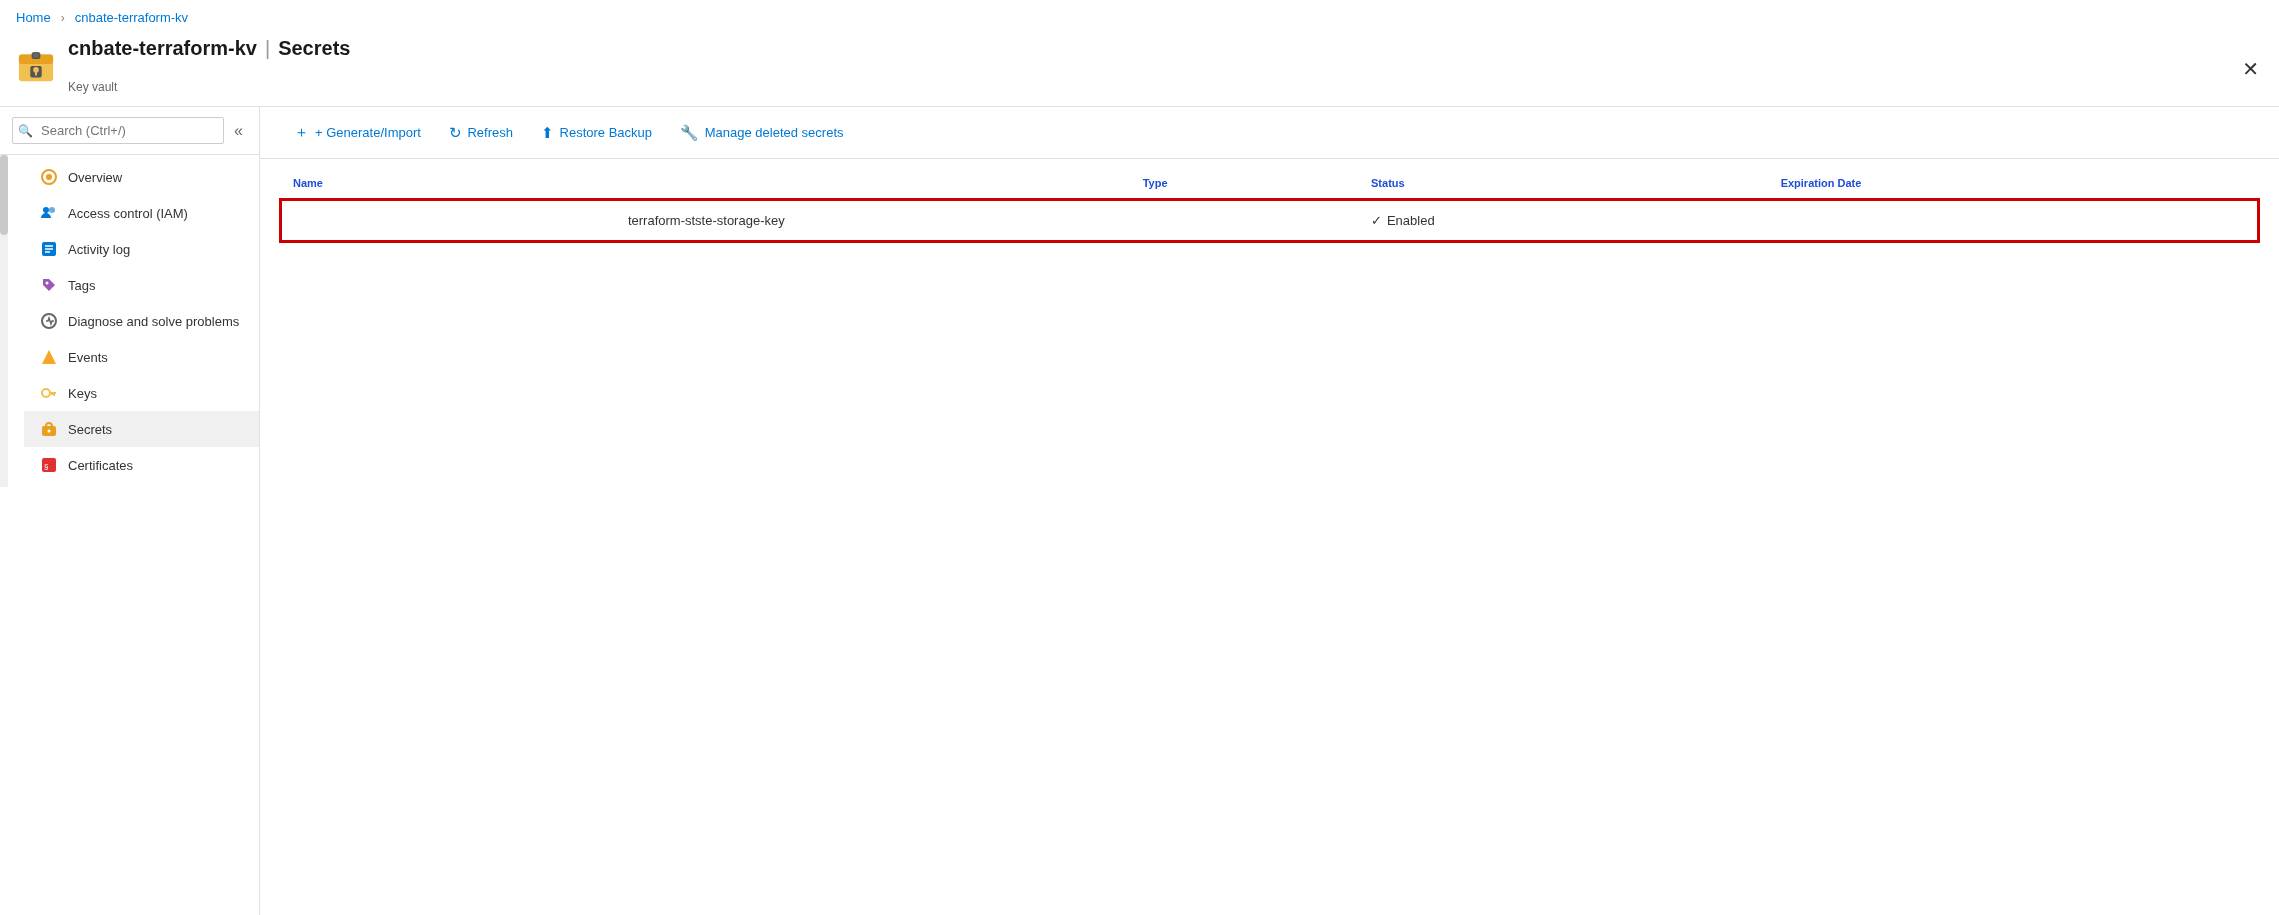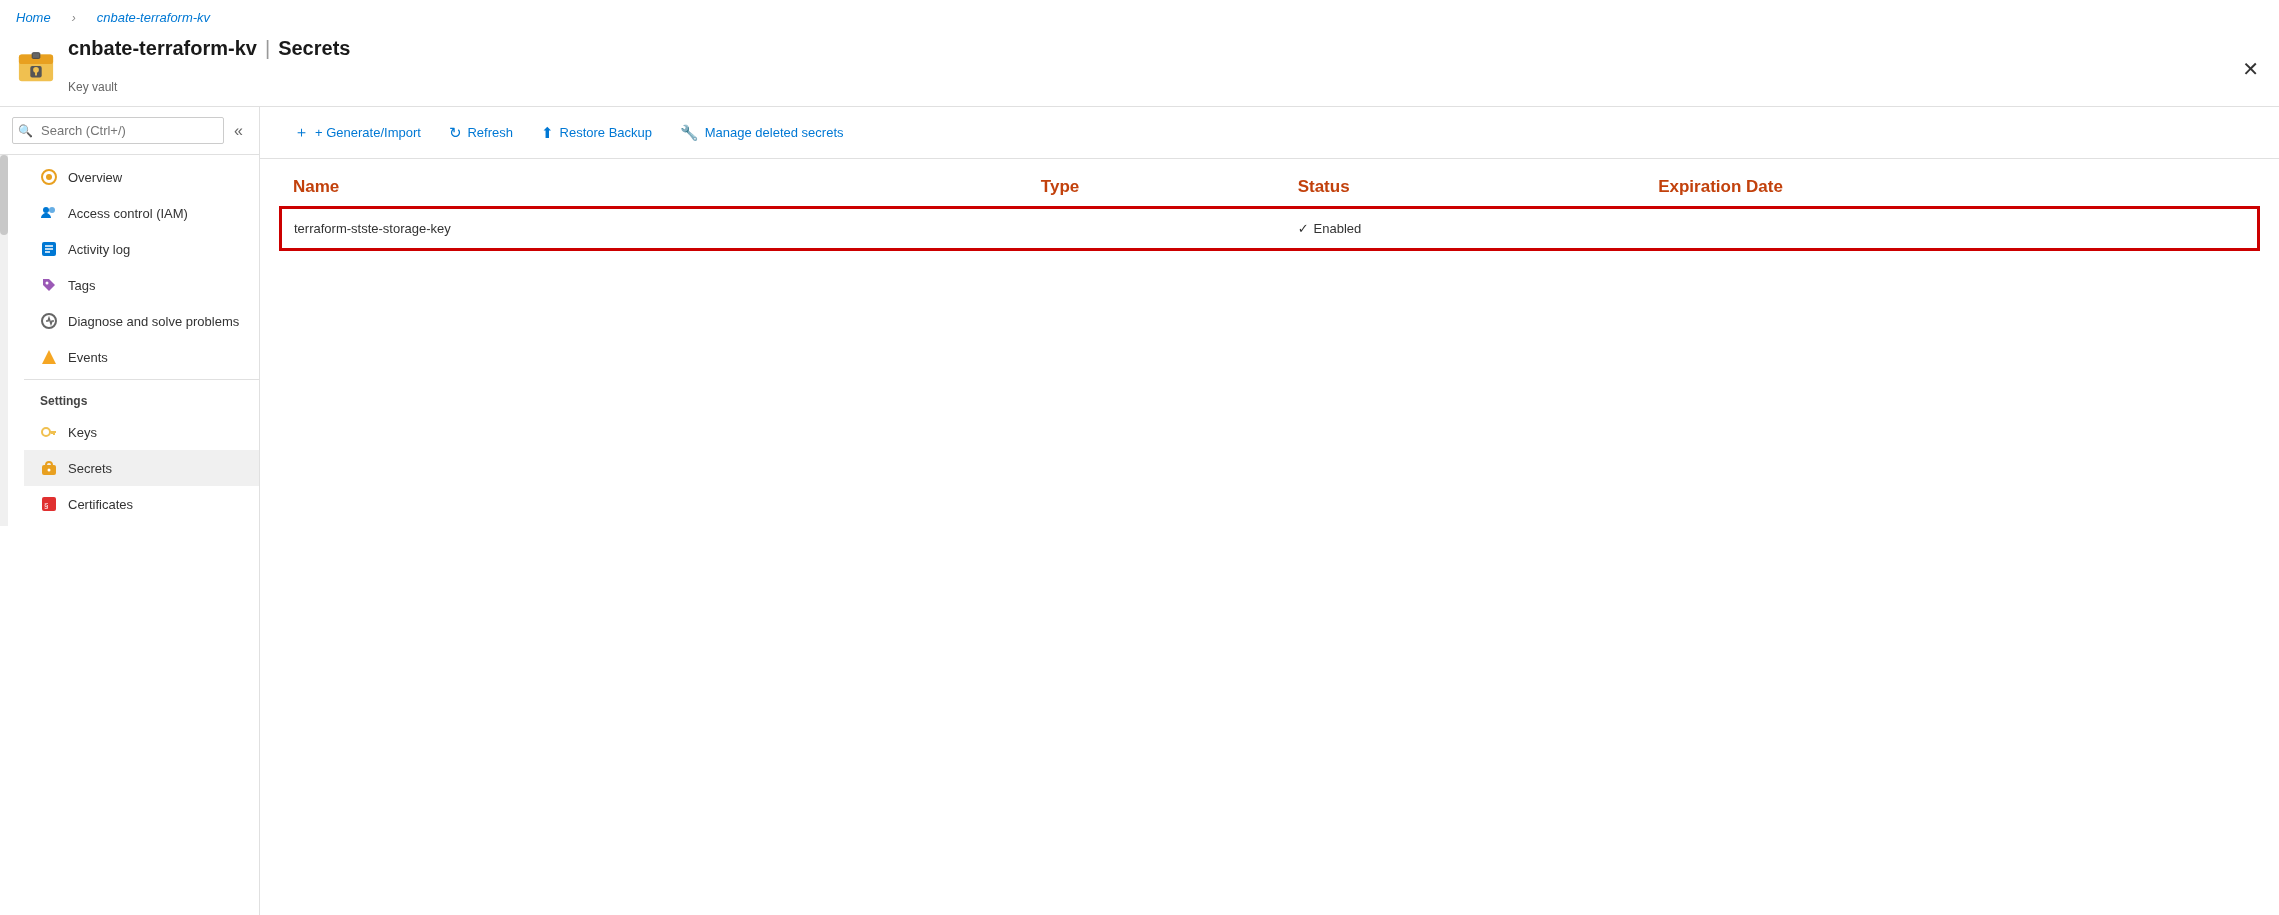--- a/index.html
+++ b/index.html
@@ -1,22 +1,22 @@
 <!DOCTYPE html>
 <html><head>
   <meta charset="utf-8">
   <style>
     * { box-sizing: border-box; margin: 0; padding: 0; }
     body { font-family: 'Segoe UI', Arial, sans-serif; font-size: 14px; color: #333; background: #fff; overflow: hidden; }
 
     
     .breadcrumb {
-      display: flex; align-items: center; gap: 21px;
+      display: flex; align-items: center; gap: 10px;
       padding: 10px 16px 6px 16px;
-      font-size: 13px; color: #0078d4; font-style: italic;
+      font-size: 13px; color: #0078d4;
     }
     .breadcrumb .separator { color: #888; font-size: 12px; }
     .breadcrumb a { color: #0078d4; text-decoration: none; cursor: pointer; }
 
     
     .page-header {
       display: flex; align-items: center; padding: 6px 16px 12px 16px; border-bottom: 1px solid #e0e0e0;
       position: relative;
     }
     .header-icon {
@@ -91,21 +91,21 @@
       font-size: 13px; color: #0078d4; padding: 6px 14px;
       white-space: nowrap;
     }
     .toolbar-btn .tb-icon { font-size: 15px; }
 
     
     .table-area { flex: 1; padding: 0 20px; overflow-y: auto; }
     .data-table { width: 100%; border-collapse: collapse; margin-top: 8px; }
     .data-table thead tr { border-bottom: 1px solid #e0e0e0; }
     .data-table th {
-      text-align: left; padding: 10px 12px; font-size: 17px; font-weight: 600; color: #c2410c;
+      text-align: left; padding: 10px 12px; font-size: 11px; font-weight: 600; color: #1d4ed8;
     }
     .data-table td { padding: 12px 12px; font-size: 13px; color: #333; }
     .table-row-highlighted td { }
     .status-enabled { display: flex; align-items: center; gap: 5px; }
     .check-icon { color: #333; }
 
     
     .kv-icon {
       width: 38px; height: 38px;
     }
@@ -214,21 +214,20 @@
 
         <div class="nav-item">
           <span class="nav-icon">
             <svg width="16" height="16" viewBox="0 0 16 16">
                 <polygon points="8,1 15,15 1,15" fill="#f5a623"></polygon>
               </svg>
           </span>
           <span>Events</span>
         </div>
 
-        <div class="nav-section-title">Settings</div>
 
         <div class="nav-item">
           <span class="nav-icon">
             <svg width="16" height="16" viewBox="0 0 16 16">
                 <circle cx="5" cy="8" r="4" fill="none" stroke="#f0c050" stroke-width="2"></circle>
                 <line x1="9" y1="8" x2="15" y2="8" stroke="#f0c050" stroke-width="2"></line>
                 <line x1="13" y1="8" x2="13" y2="11" stroke="#f0c050" stroke-width="2"></line>
                 <line x1="11" y1="8" x2="11" y2="10" stroke="#f0c050" stroke-width="2"></line>
               </svg>
           </span>
@@ -284,21 +283,21 @@
       <table class="data-table">
         <thead>
           <tr>
             <th>Name</th>
             <th>Type</th>
             <th>Status</th>
             <th>Expiration Date</th>
           </tr>
         </thead>
         <tbody>
-          <tr class="table-row-highlighted" style="border: 2.5px solid #cc0000; outline: 2.5px solid #cc0000;">
+          <tr class="table-row-highlighted" style="border: 2.5px solid #cc0000; outline: 2.5px solid #cc0000; text-align: center;">
             <td style="border-left: 2px solid rgb(204, 0, 0); border-top: 2px solid rgb(204, 0, 0); border-bottom: 2px solid rgb(204, 0, 0);">terraform-stste-storage-key</td>
             <td style="border-top: 2px solid rgb(204, 0, 0); border-bottom: 2px solid rgb(204, 0, 0);"></td>
             <td style="border-top: 2px solid rgb(204, 0, 0); border-bottom: 2px solid rgb(204, 0, 0);">
               <span class="status-enabled">
                 <span class="check-icon">✓</span>
                 <span>Enabled</span>
               </span>
             </td>
             <td style="border-right: 2px solid rgb(204, 0, 0); border-top: 2px solid rgb(204, 0, 0); border-bottom: 2px solid rgb(204, 0, 0);"></td>
           </tr>

